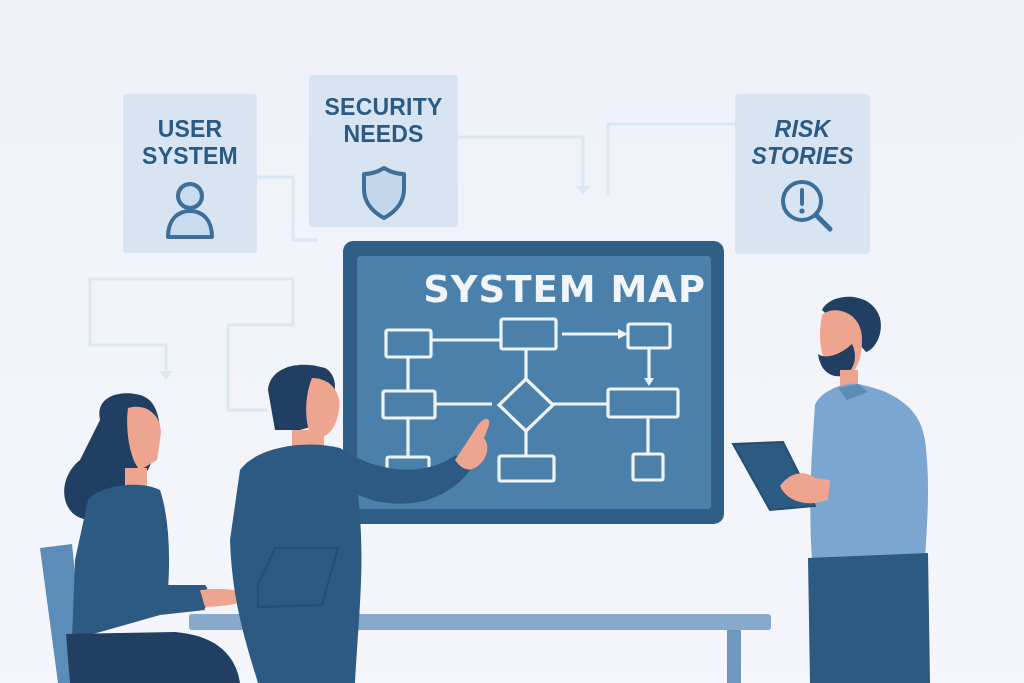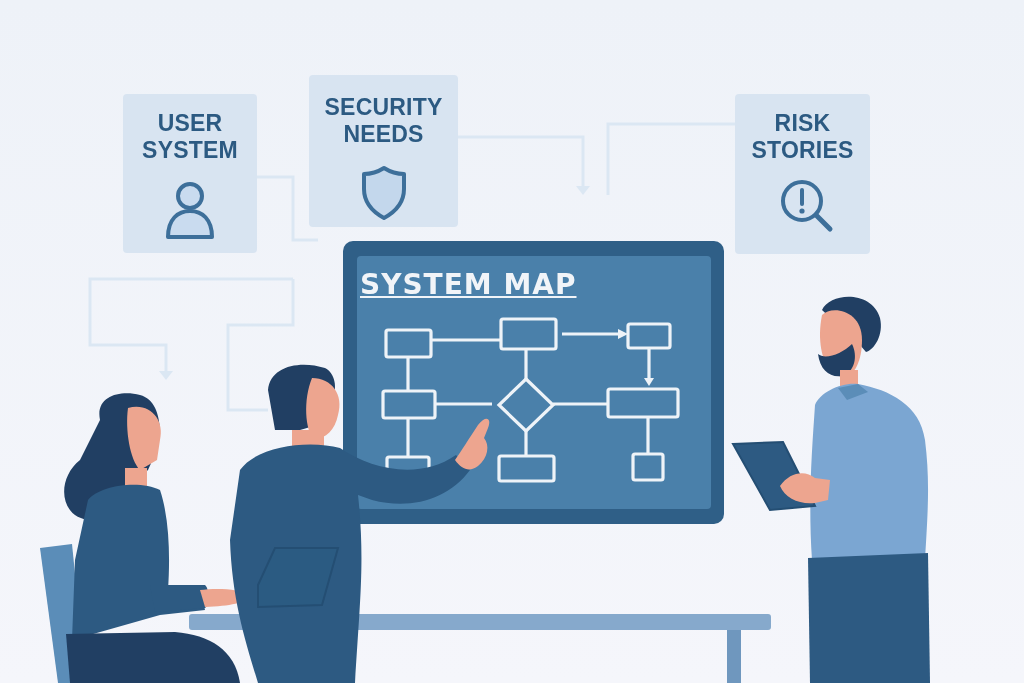--- a/index.html
+++ b/index.html
@@ -1,22 +1,22 @@
 <!DOCTYPE html>
 <html><head>
 <meta charset="utf-8">
 <style>
   html,body{margin:0;padding:0;}
   body{width:1024px;height:683px;overflow:hidden;background:#f3f5fa;font-family:"Liberation Sans",sans-serif;position:relative;}
   .scene{position:absolute;left:0;top:0;width:1024px;height:683px;background:linear-gradient(180deg,#eef2f8 0%,#f5f6fb 100%);}
   .card{position:absolute;background:#d8e4f1;border-radius:4px;text-align:center;color:#2c5a82;font-weight:bold;font-size:23px;line-height:27px;letter-spacing:0.2px;}
-  .card .label{display:block;padding-top:16px;}
+  .card .label{display:block;padding-top:22px;}
   .card svg{position:absolute;left:50%;transform:translateX(-50%);}
   svg.layer{position:absolute;left:0;top:0;}
-  .board-title{position:absolute;left:360px;top:268px;width:346px;text-align:left;color:#f1f4f8;font-weight:bold;font-size:28px;letter-spacing:1px;font-family:"DejaVu Sans",sans-serif;text-decoration:underline;}
+  .board-title{position:absolute;left:360px;top:268px;width:346px;text-align:right;color:#f1f4f8;font-weight:bold;font-size:37px;letter-spacing:1px;font-family:"DejaVu Sans",sans-serif;}
 </style>
 </head>
 <body>
 
 <div class="scene">
 
   <svg class="layer" width="1024" height="683">
     <g fill="none" stroke="#dbe7f3" stroke-width="3">
 
       <polyline points="257,177 293,177 293,240 318,240"></polyline>
@@ -40,21 +40,21 @@
     </svg>
   </div>
 
   <div class="card" style="left:309px;top:75px;width:149px;height:152px;">
     <span class="label" style="padding-top:19px;"><span>SECURITY</span><br><span>NEEDS</span></span>
     <svg width="48" height="56" viewBox="0 0 48 56" style="top:90px;">
       <path d="M24 3 C16 8 9 9 4 9 L4 24 C4 38 13 47 24 53 C35 47 44 38 44 24 L44 9 C39 9 32 8 24 3 Z" fill="#c3d7ec" stroke="#3d6f9a" stroke-width="4" stroke-linejoin="round"></path>
     </svg>
   </div>
 
-  <div class="card" style="left:735px;top:94px;width:135px;height:160px;">
+  <div class="card" style="left:735px;top:94px;width:135px;height:160px;font-style:italic;">
     <span class="label"><span>RISK</span><br><span>STORIES</span></span>
     <svg width="60" height="60" viewBox="0 0 60 60" style="top:82px;left:72px;">
       <circle cx="25" cy="25" r="19" fill="none" stroke="#3d6f9a" stroke-width="4"></circle>
       <line x1="39" y1="39" x2="53" y2="53" stroke="#3d6f9a" stroke-width="5" stroke-linecap="round"></line>
       <line x1="25" y1="14" x2="25" y2="28" stroke="#3d6f9a" stroke-width="4" stroke-linecap="round"></line>
       <circle cx="25" cy="35" r="2.6" fill="#3d6f9a"></circle>
     </svg>
   </div>
 
   <svg class="layer" width="1024" height="683">

